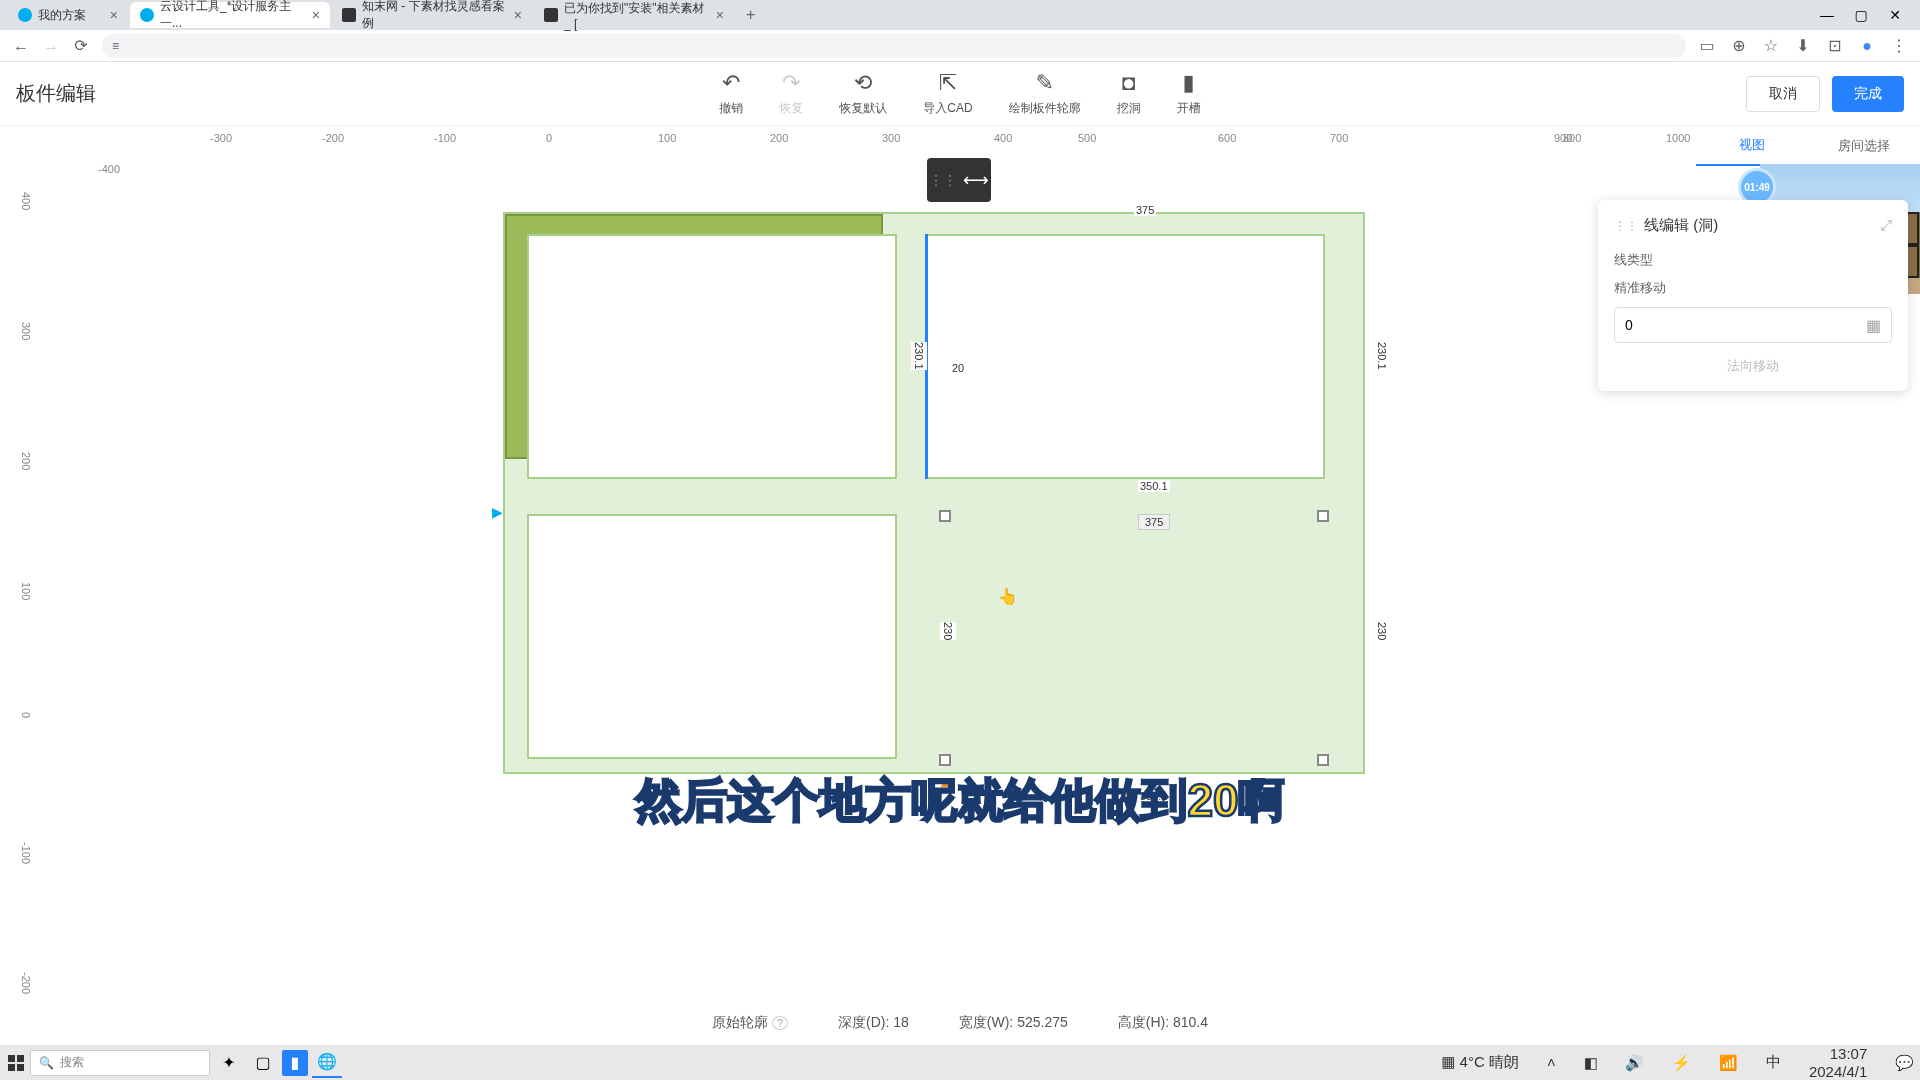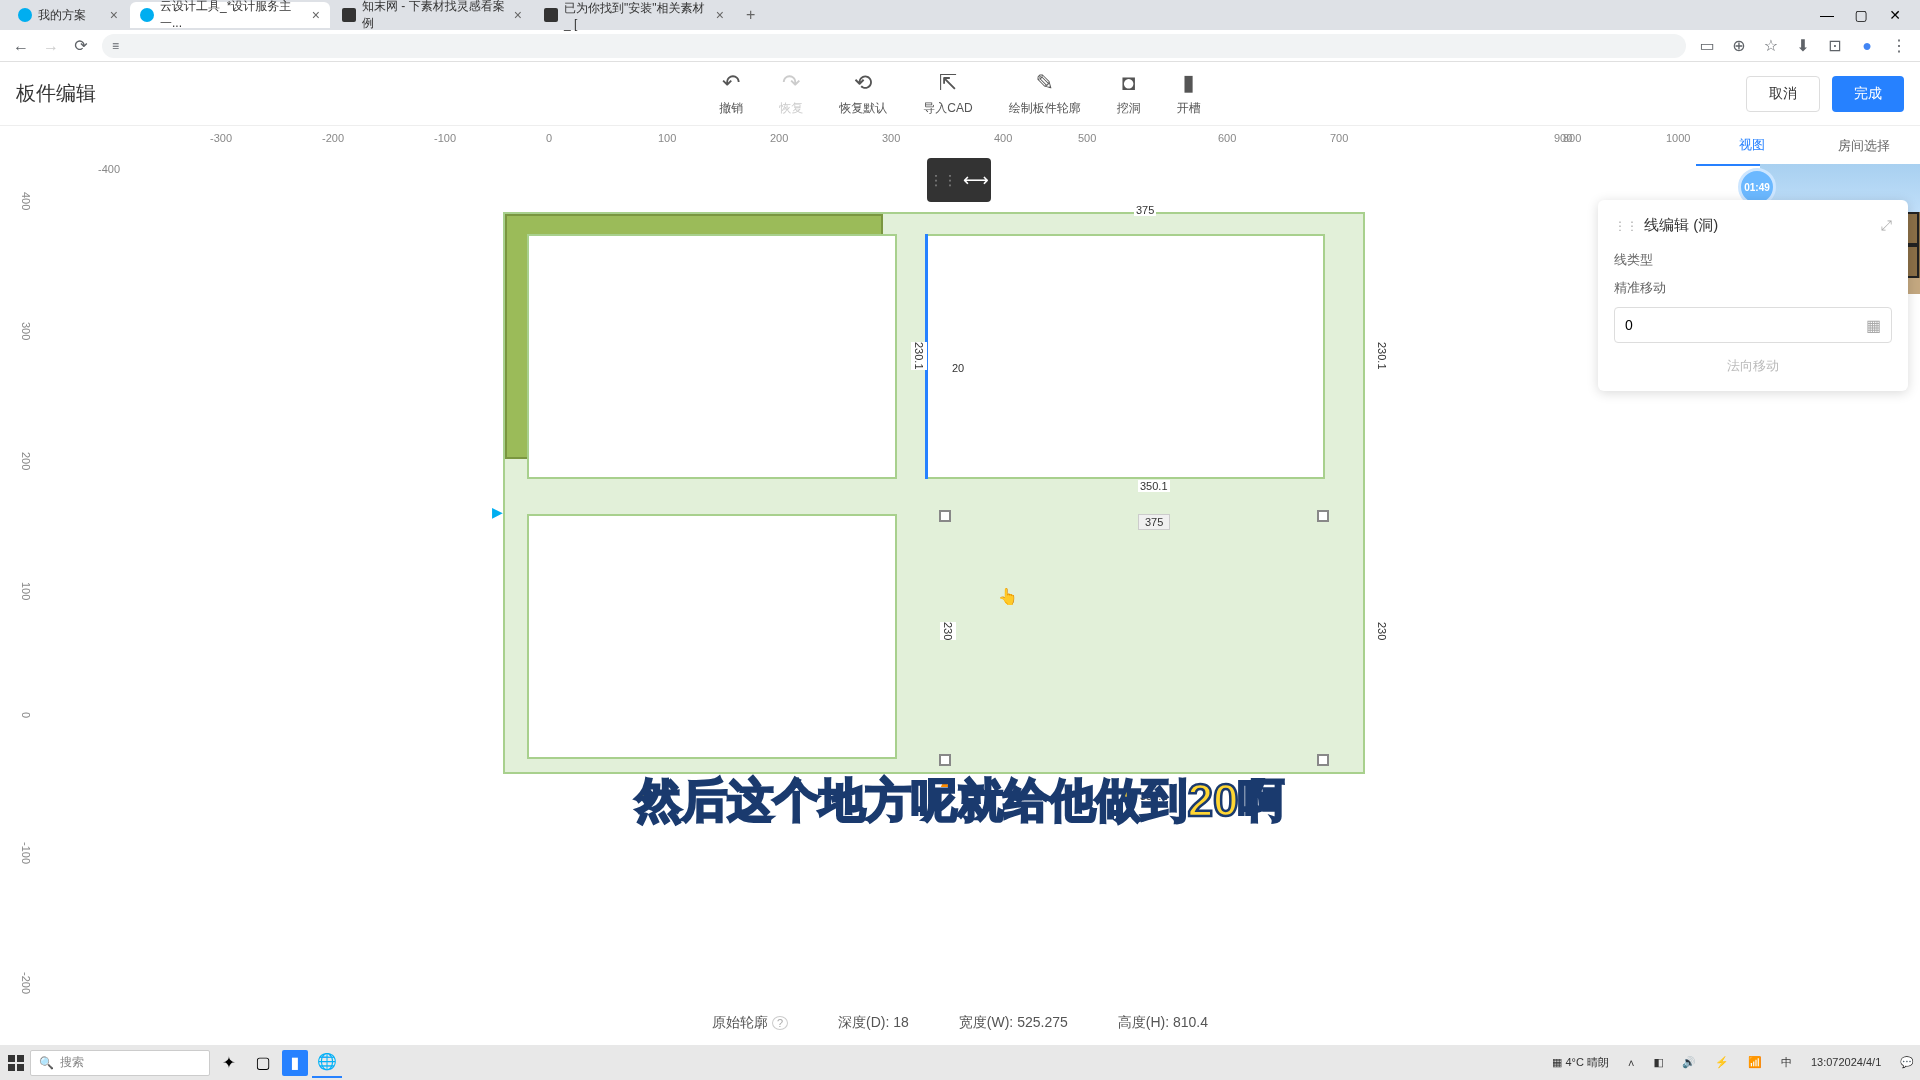--- a/index.html
+++ b/index.html
@@ -68,22 +68,22 @@
 .preview3d{position:absolute;right:0;top:164px;width:160px;height:130px;background:linear-gradient(#a8d0f0,#d0e8ff 60%,#c4a880 60%);}
 .preview-shelf{position:absolute;right:0;bottom:16px;width:100px;height:66px;background:#8b6f47;display:flex;flex-wrap:wrap;}
 .shelf-cell{width:33%;height:50%;border:2px solid #222;box-sizing:border-box;}
 .time-badge{position:absolute;right:144px;top:168px;width:38px;height:38px;background:#6bb8ff;border-radius:50%;border:3px solid #cde6ff;display:flex;align-items:center;justify-content:center;font-size:10px;color:#fff;font-weight:bold;}
 .subtitle{position:absolute;left:50%;transform:translateX(-50%);top:770px;font-size:46px;font-weight:bold;color:#ffd633;-webkit-text-stroke:2.5px #1a3a6e;}
 .bottom-info{position:absolute;bottom:35px;left:0;right:0;height:44px;display:flex;align-items:center;justify-content:center;gap:50px;font-size:14px;color:#555;}
 .taskbar{position:absolute;bottom:0;left:0;right:0;height:35px;background:#e8e8e8;display:flex;align-items:center;padding:0 6px;gap:4px;}
 .tb-start{width:20px;height:20px;display:flex;align-items:center;justify-content:center;}
 .tb-search{width:180px;height:26px;background:#fff;border:1px solid #ccc;border-radius:2px;display:flex;align-items:center;padding:0 8px;font-size:12px;color:#888;gap:6px;}
 .tb-icon{width:30px;height:30px;display:flex;align-items:center;justify-content:center;font-size:16px;}
-.tb-right{margin-left:auto;display:flex;align-items:center;gap:19px;font-size:11px;color:#333;}
-.tb-clock{display:flex;flex-direction:row;align-items:center;line-height:1.2;}
+.tb-right{margin-left:auto;display:flex;align-items:center;gap:28px;font-size:15px;color:#333;}
+.tb-clock{display:flex;flex-direction:column;align-items:flex-end;line-height:1.2;}
 </style>
 </head>
 <body>
 
 <div class="chrome-top">
   <div class="tab inactive">
       <span class="tab-icon kj"></span>
       <span>我的方案</span>
       <span class="tab-close">×</span>
     </div>

